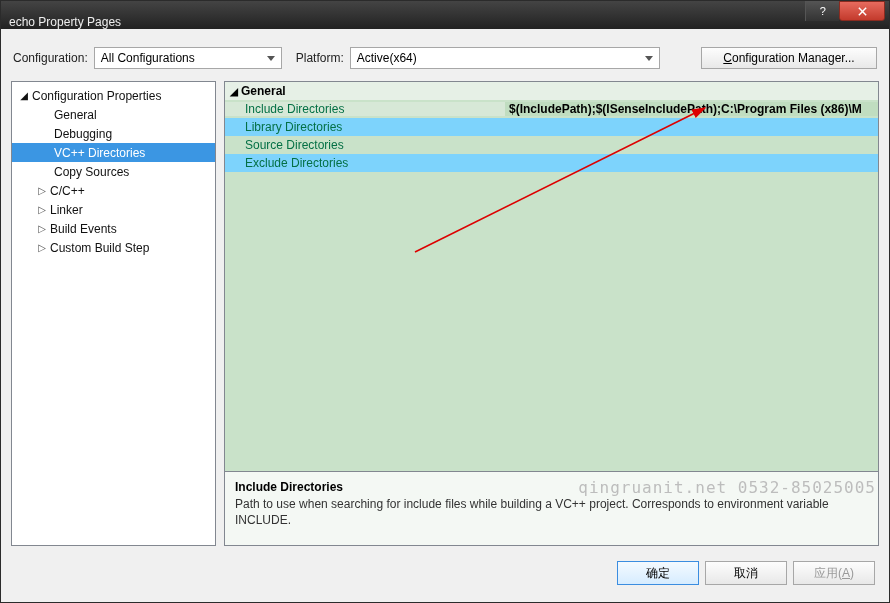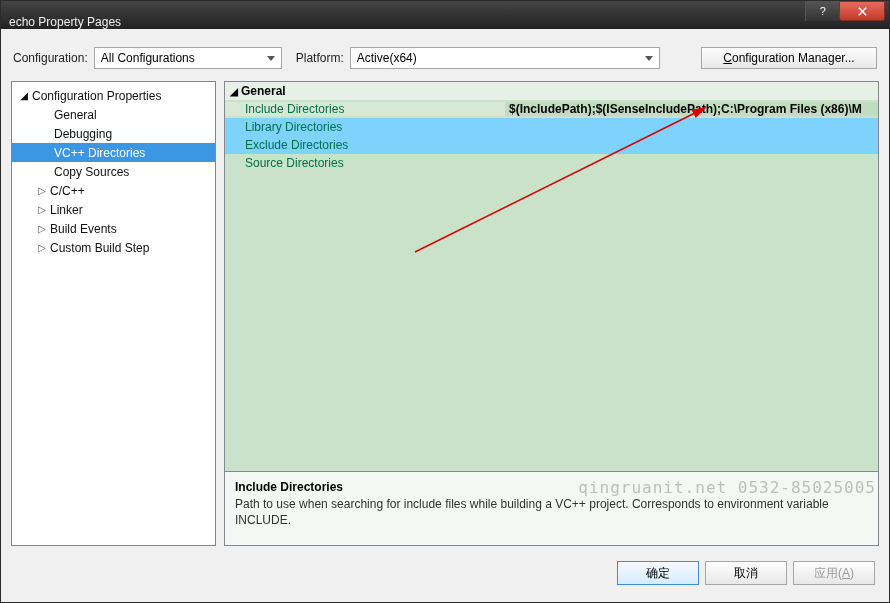--- a/index.html
+++ b/index.html
@@ -144,26 +144,26 @@
             <span class="pg-name">General</span>
           </div>
           <div class="pg-row sel">
             <span class="pg-name">Include Directories</span>
             <span class="pg-val">$(IncludePath);$(ISenseIncludePath);C:\Program Files (x86)\M</span>
           </div>
           <div class="pg-row alt">
             <span class="pg-name">Library Directories</span>
             <span class="pg-val"></span>
           </div>
+          <div class="pg-row">
+            <span class="pg-name">Source Directories</span>
+            <span class="pg-val"></span>
+          </div>
           <div class="pg-row alt">
             <span class="pg-name">Exclude Directories</span>
-            <span class="pg-val"></span>
-          </div>
-          <div class="pg-row">
-            <span class="pg-name">Source Directories</span>
             <span class="pg-val"></span>
           </div>
 
           <svg class="arrow-overlay" width="320" height="160">
             <defs>
                 <marker id="ah" markerWidth="10" markerHeight="10" refX="8" refY="3" orient="auto">
                   <path d="M0,0 L9,3 L0,6 Z" fill="#d00"></path>
                 </marker>
               </defs>
             <line x1="10" y1="150" x2="300" y2="6" stroke="#d00" stroke-width="1.6" marker-end="url(#ah)"></line>

